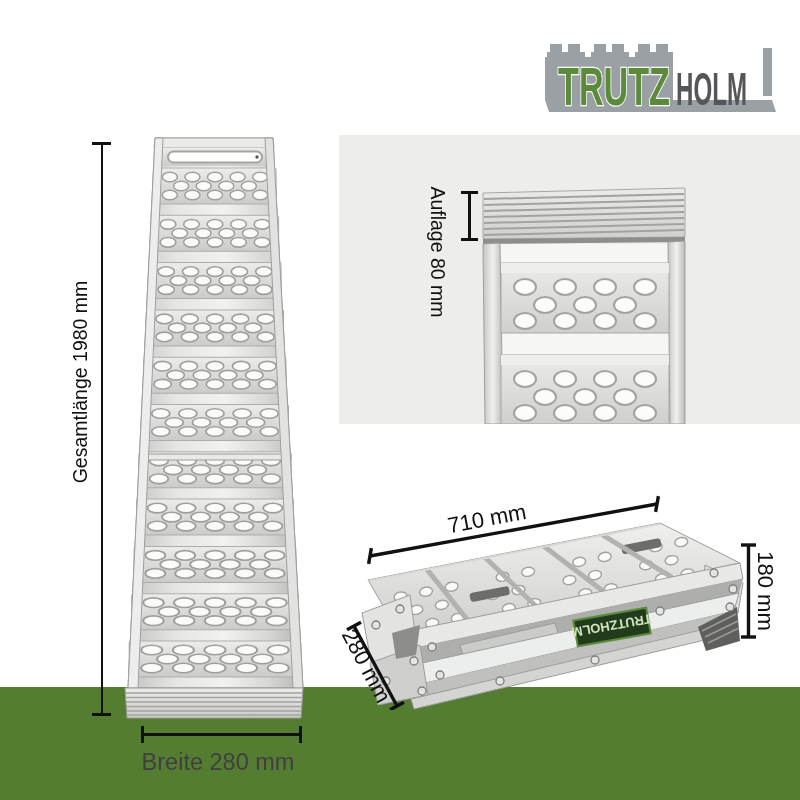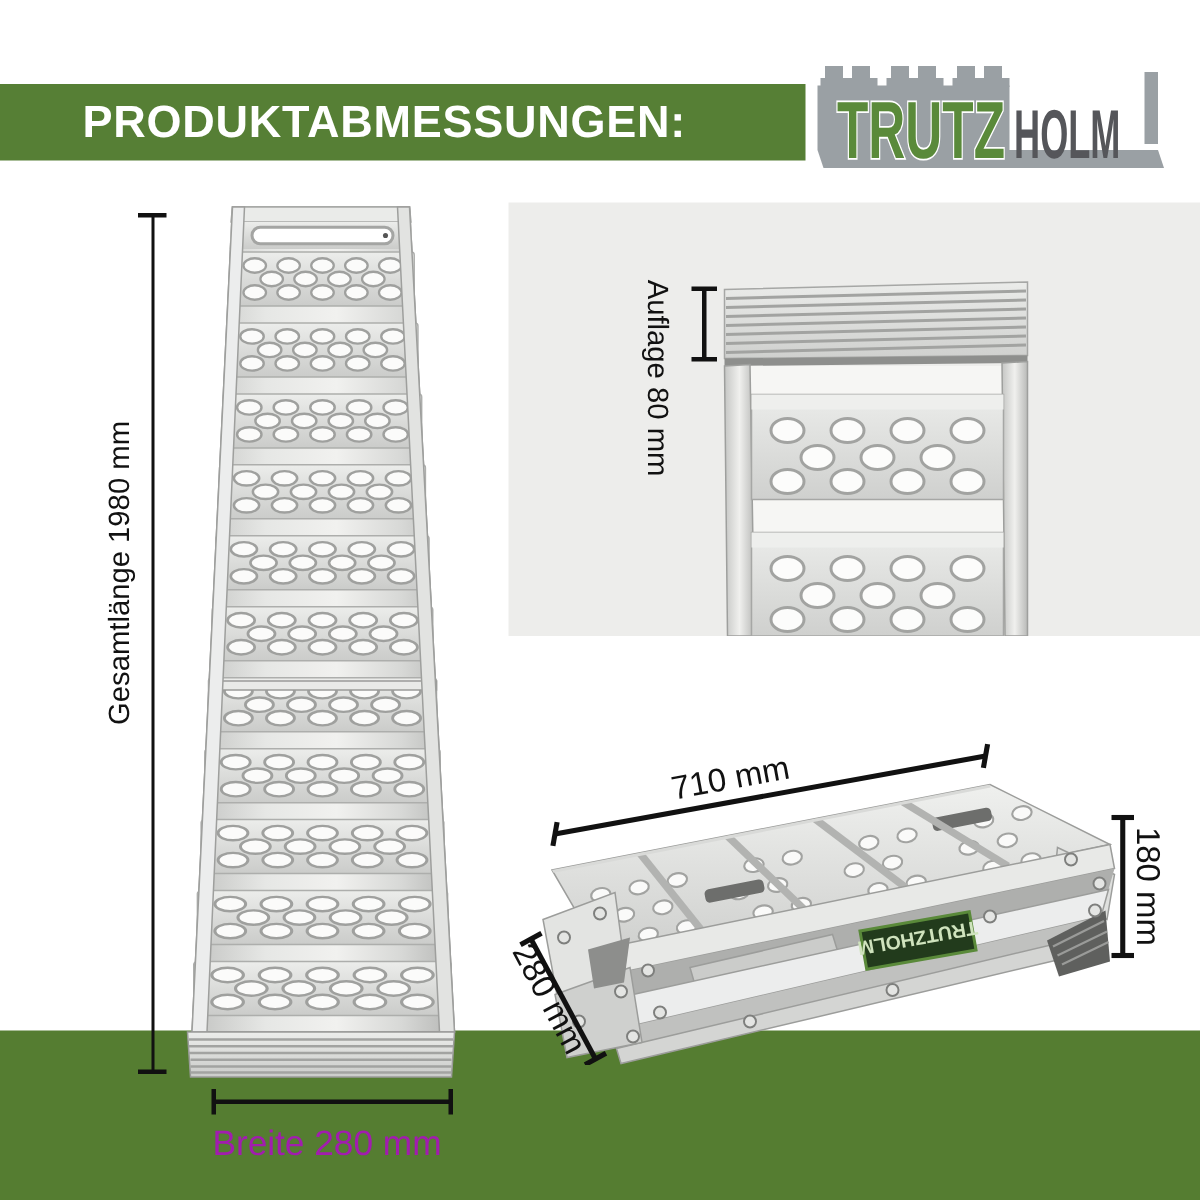--- a/index.html
+++ b/index.html
@@ -18,30 +18,27 @@
   .ill{position:absolute;}
   
   .dim{position:absolute;background:#111;}
   
   .dim-label{position:absolute;color:#111;text-align:center;white-space:nowrap;line-height:26px;height:26px;}
   #label-total-length{left:-60px;top:369px;width:280px;font-size:19.5px;transform:rotate(-90deg);}
   #label-support{left:318px;top:239px;width:240px;font-size:19.5px;transform:rotate(90deg);}
   #label-folded-length{left:427px;top:506px;width:120px;font-size:22px;transform:rotate(-10.5deg);}
   #label-folded-width{left:306px;top:653px;width:120px;font-size:22px;transform:rotate(62deg);}
   #label-folded-height{left:705px;top:578px;width:120px;font-size:22px;transform:rotate(90deg);}
-  #label-width{left:108px;top:749px;width:220px;font-size:23.5px;color:#a21caf;}
+  #label-width{left:108px;top:749px;width:220px;font-size:23.5px;color:#404040;}
 </style>
 </head>
 <body>
 
 <div id="page">
 
-  <div id="header-bar">
-    <span id="page-title">PRODUKTABMESSUNGEN:</span>
-  </div>
 
   <svg class="ill" style="left:543px;top:44px" width="234" height="70" viewBox="0 0 234 70">
     <g fill="#9aa0a4">
 
       <rect x="7" y="0" width="12" height="13"></rect>
         <rect x="25" y="0" width="12" height="13"></rect>
       <rect x="51" y="0" width="12" height="13"></rect>
         <rect x="69" y="0" width="12" height="13"></rect>
       <rect x="95" y="0" width="12" height="13"></rect>
         <rect x="113" y="0" width="12" height="13"></rect>

